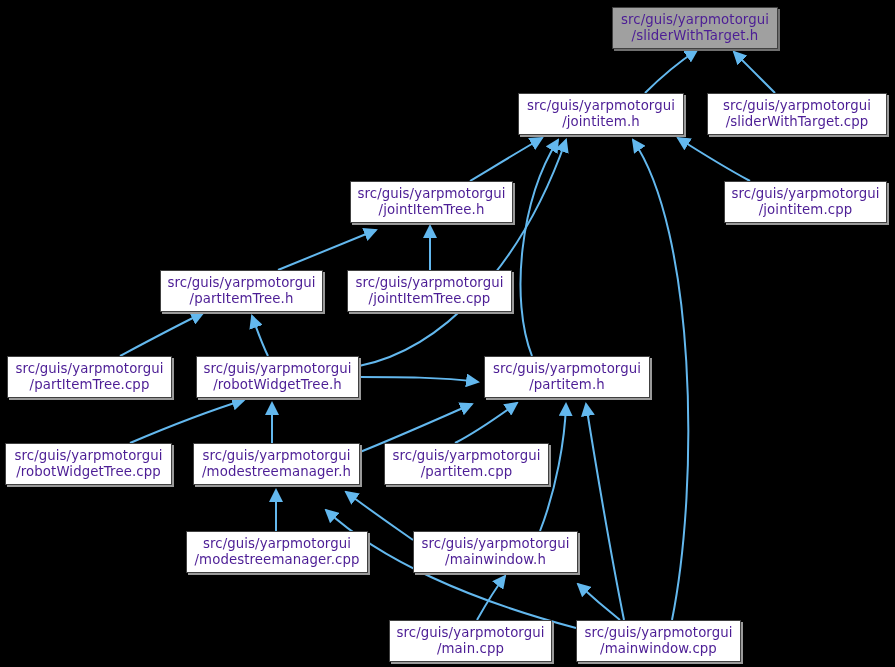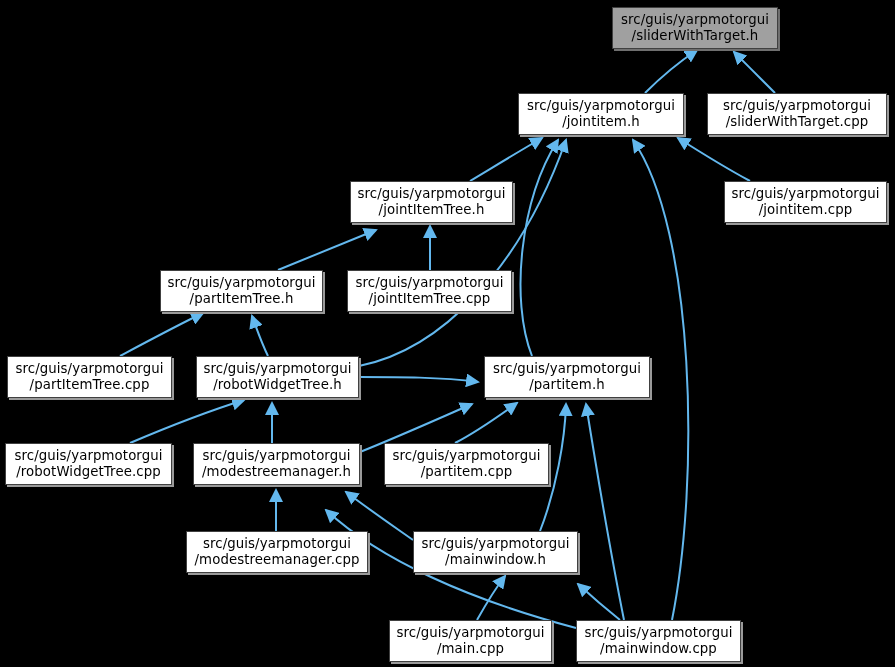--- a/index.html
+++ b/index.html
@@ -27,21 +27,21 @@
   .node {
     position: absolute;
     box-sizing: border-box;
     display: flex;
     align-items: center;
     justify-content: center;
     text-align: center;
     background: #ffffff;
     border: 1px solid #404040;
     box-shadow: 2px 2px 0 0 #9a9a9a;
-    color: #000000;
+    color: #4c1d95;
     font-size: 13.3px;
     line-height: 16px;
     letter-spacing: 0.1px;
     white-space: pre-line;
     z-index: 2;
   }
   .node.root {
     background: #a0a0a0;
     border: 1px solid #404040;
     box-shadow: 2px 2px 0 0 #6f6f6f;

